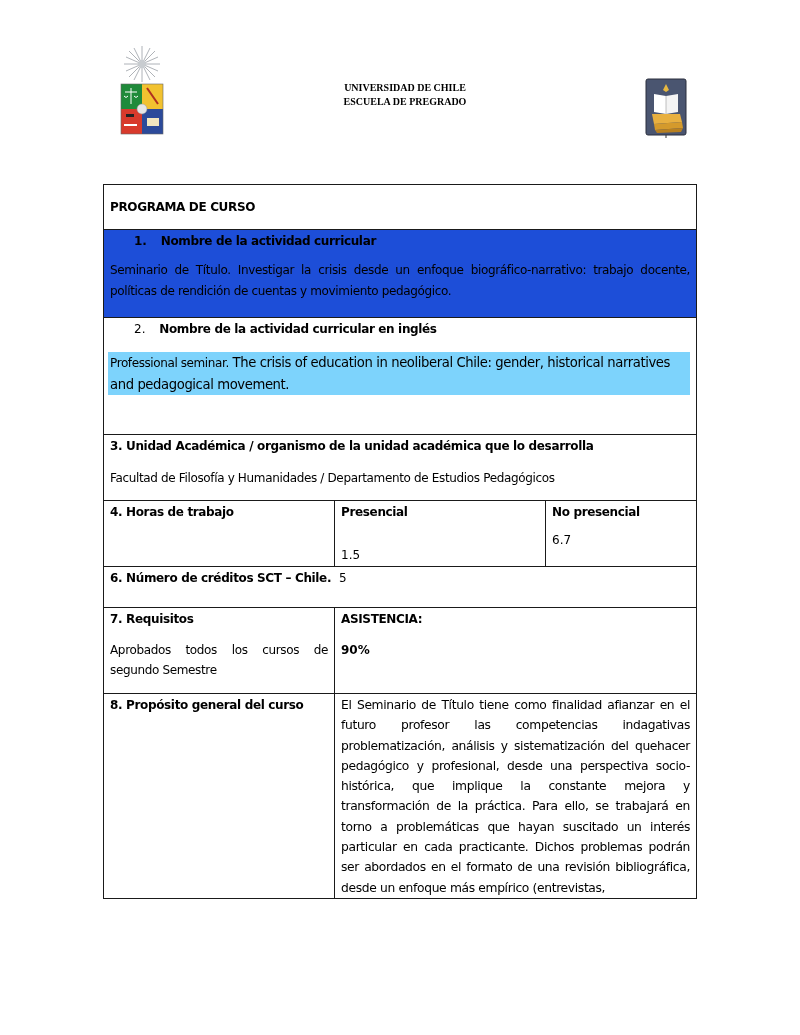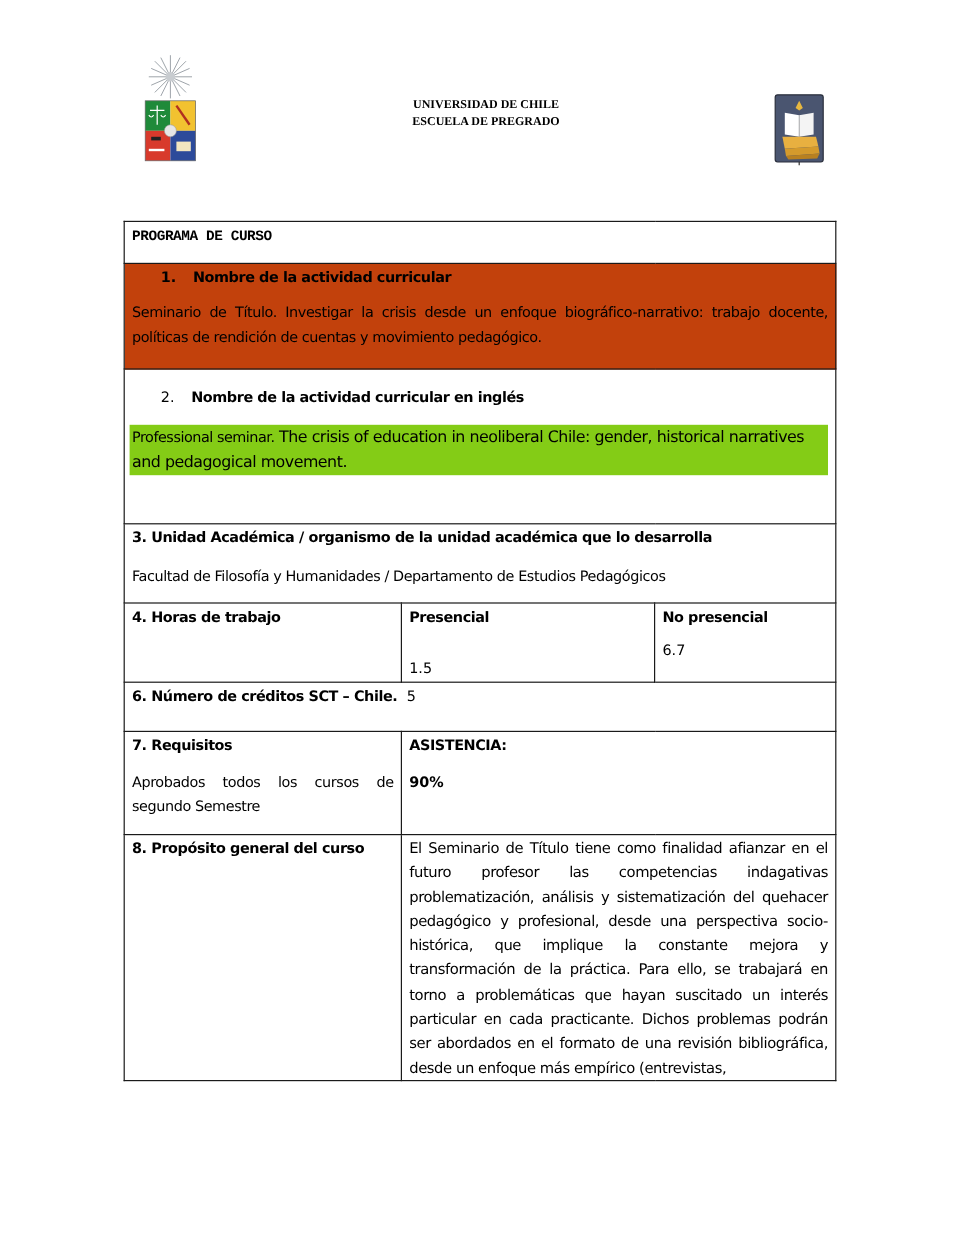--- a/index.html
+++ b/index.html
@@ -58,22 +58,22 @@
       font-size: 12px;
       line-height: 20px;
       table-layout: fixed;
     }
     table.doc td {
       border: 1.3px solid #1a1a1a;
       vertical-align: top;
       padding: 0 6px;
     }
     .b { font-weight: bold; }
-    .peach { background: #c2410c; }
-    .gray-band { background: #84cc16; }
+    .peach { background: #1d4ed8; }
+    .gray-band { background: #7dd3fc; }
     .just { text-align: justify; }
     .cond { letter-spacing: -0.35px; }
   </style>
 </head>
 <body>
 
 <div class="header">
 
   <div class="logo-left">
     <svg width="48" height="92" viewBox="0 0 48 92">
@@ -139,37 +139,37 @@
 
 <table class="doc">
   <colgroup>
     <col style="width:231px">
     <col style="width:211px">
     <col style="width:151px">
   </colgroup>
 
   <tbody>
       <tr>
-    <td colspan="3" style="height:32px; padding-top:2px;font-family:Liberation Mono, monospace;">
+    <td colspan="3" style="height:32px; padding-top:12px;">
       <span class="b cond">PROGRAMA DE CURSO</span>
     </td>
   </tr>
 
   <tr>
     <td colspan="3" class="peach" style="height:86px; padding-top:1px;">
       <div style="padding-left:24px;">
         <span class="b">1.</span>
         <span class="b cond" style="margin-left:10px;">Nombre de la actividad curricular</span>
       </div>
       <div class="just cond" style="margin-top:9px; line-height:21px;">Seminario de Título. Investigar la crisis desde un enfoque biográfico-narrativo: trabajo docente, políticas de rendición de cuentas y movimiento pedagógico.</div>
     </td>
   </tr>
 
   <tr>
-    <td colspan="3" style="height:115px; padding-top:13px;">
+    <td colspan="3" style="height:115px; padding-top:1px;">
       <div style="padding-left:24px;">
         <span>2.</span>
         <span class="b cond" style="margin-left:10px;">Nombre de la actividad curricular en inglés</span>
       </div>
       <div class="gray-band" style="margin-top:13px; margin-left:-2px; padding-left:2px; font-size:13.2px; line-height:21px; letter-spacing:-0.4px;">
         <span style="font-size:12px;">Professional seminar.</span><span> The crisis of education in neoliberal Chile: gender, historical narratives and pedagogical movement.</span>
       </div>
     </td>
   </tr>
 

